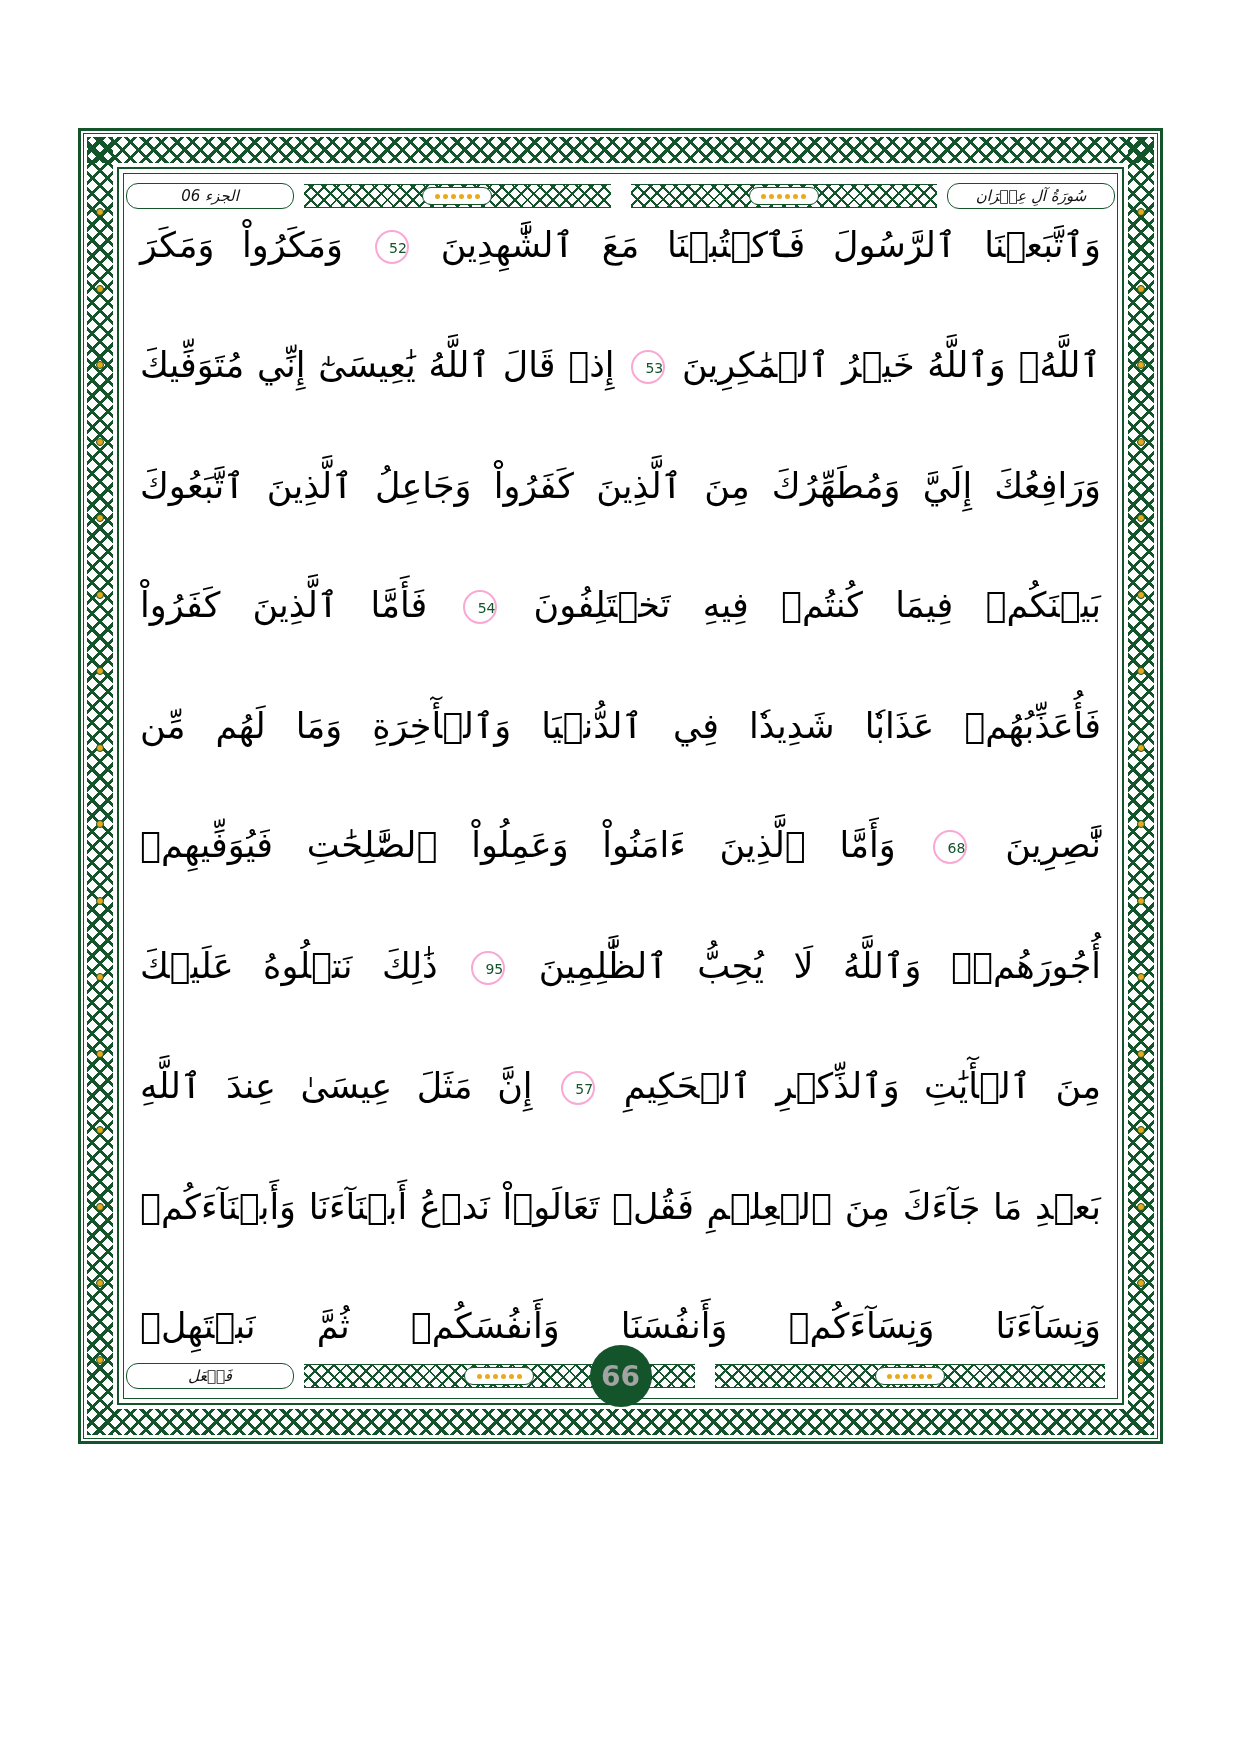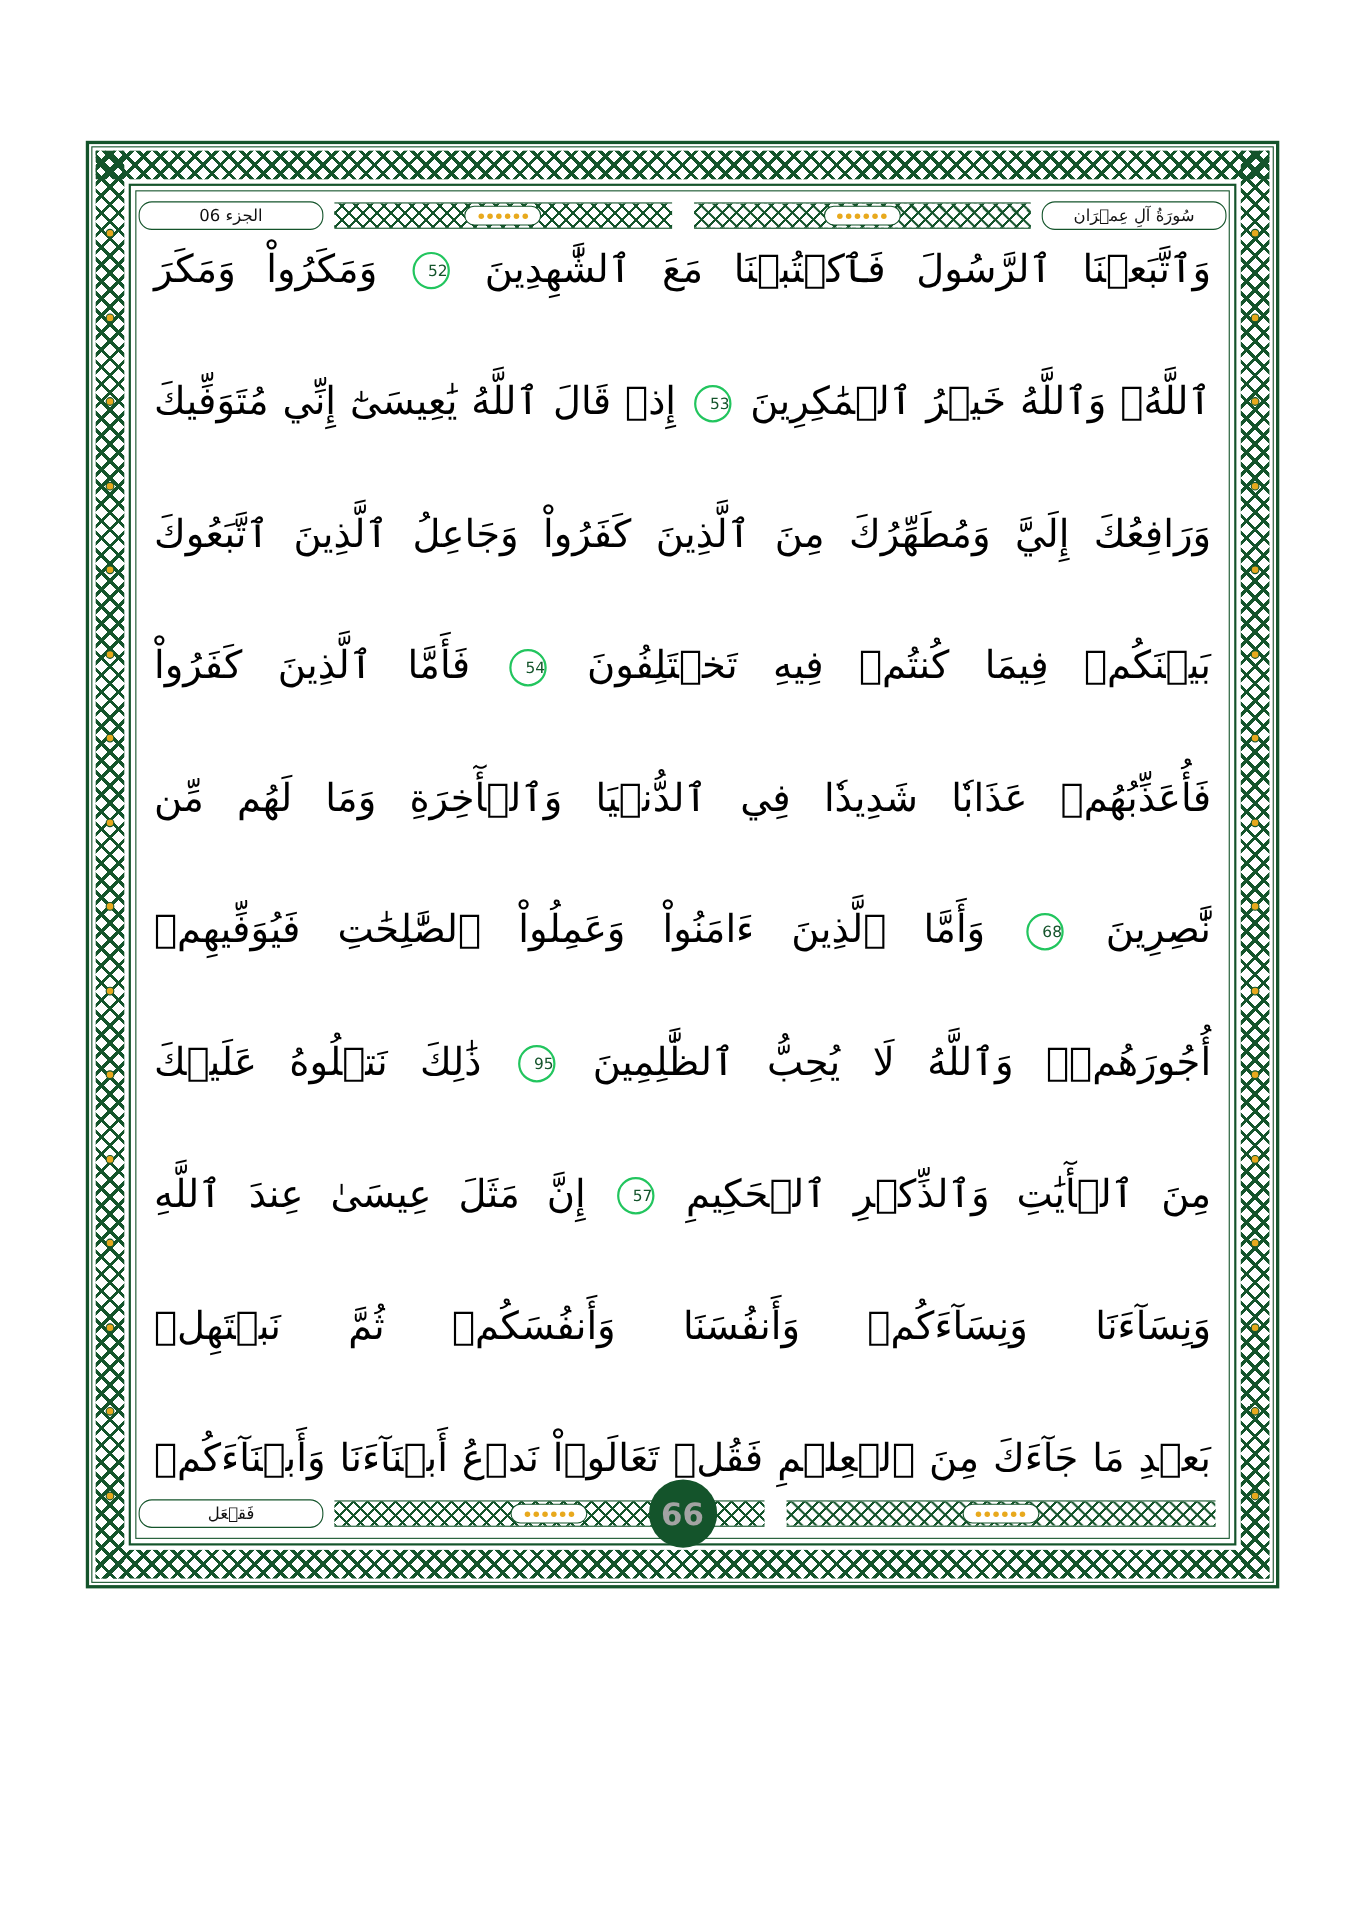--- a/index.html
+++ b/index.html
@@ -101,20 +101,21 @@
     border: 1.5px solid #14542b;
     border-radius: 12px;
     height: 26px;
     min-width: 168px;
     display: flex;
     align-items: center;
     justify-content: center;
     padding: 0 16px;
     box-sizing: border-box;
     background: #ffffff;
+    font-style: italic;
   }
   .cartouche-inner {
     font-size: 15px;
     color: #111;
     font-family: "DejaVu Sans", sans-serif;
     letter-spacing: 0;
     white-space: nowrap;
   }
   .hdr-ornament {
     flex: 1;
@@ -197,21 +198,21 @@
     font-size: 35px;
     line-height: 1.0;
     color: #000000;
     white-space: nowrap;
     display: block;
   }
   .line span.ayah {
     display: inline-block;
     width: 34px; height: 34px;
     border-radius: 50%;
-    border: 2px solid #22c55e;
+    border: 2px solid #f9a8d4;
     color: #14542b;
     font-size: 14px;
     line-height: 32px;
     text-align: center;
     vertical-align: middle;
     font-family: "DejaVu Sans", sans-serif;
     margin: 0 4px;
     box-sizing: border-box;
   }
 </style>
@@ -328,24 +329,24 @@
       <span>أُجُورَهُمۡۗ وَٱللَّهُ لَا يُحِبُّ ٱلظَّٰلِمِينَ</span>
       <span class="ayah">95</span>
       <span>ذَٰلِكَ نَتۡلُوهُ عَلَيۡكَ</span>
     </div>
     <div class="line">
       <span>مِنَ ٱلۡأٓيَٰتِ وَٱلذِّكۡرِ ٱلۡحَكِيمِ</span>
       <span class="ayah">57</span>
       <span>إِنَّ مَثَلَ عِيسَىٰ عِندَ ٱللَّهِ</span>
     </div>
     <div class="line">
+      <span>بَعۡدِ مَا جَآءَكَ مِنَ ٱلۡعِلۡمِ فَقُلۡ تَعَالَوۡاْ نَدۡعُ أَبۡنَآءَنَا وَأَبۡنَآءَكُمۡ</span>
+    </div>
+    <div class="line">
       <span>وَنِسَآءَنَا وَنِسَآءَكُمۡ وَأَنفُسَنَا وَأَنفُسَكُمۡ ثُمَّ نَبۡتَهِلۡ</span>
-    </div>
-    <div class="line">
-      <span>بَعۡدِ مَا جَآءَكَ مِنَ ٱلۡعِلۡمِ فَقُلۡ تَعَالَوۡاْ نَدۡعُ أَبۡنَآءَنَا وَأَبۡنَآءَكُمۡ</span>
     </div>
   </div>
 
   <div class="footer">
     <div class="hdr-ornament">
       <span class="hdr-pill">
         <i></i>
           <i></i>
           <i></i>
           <i></i>

